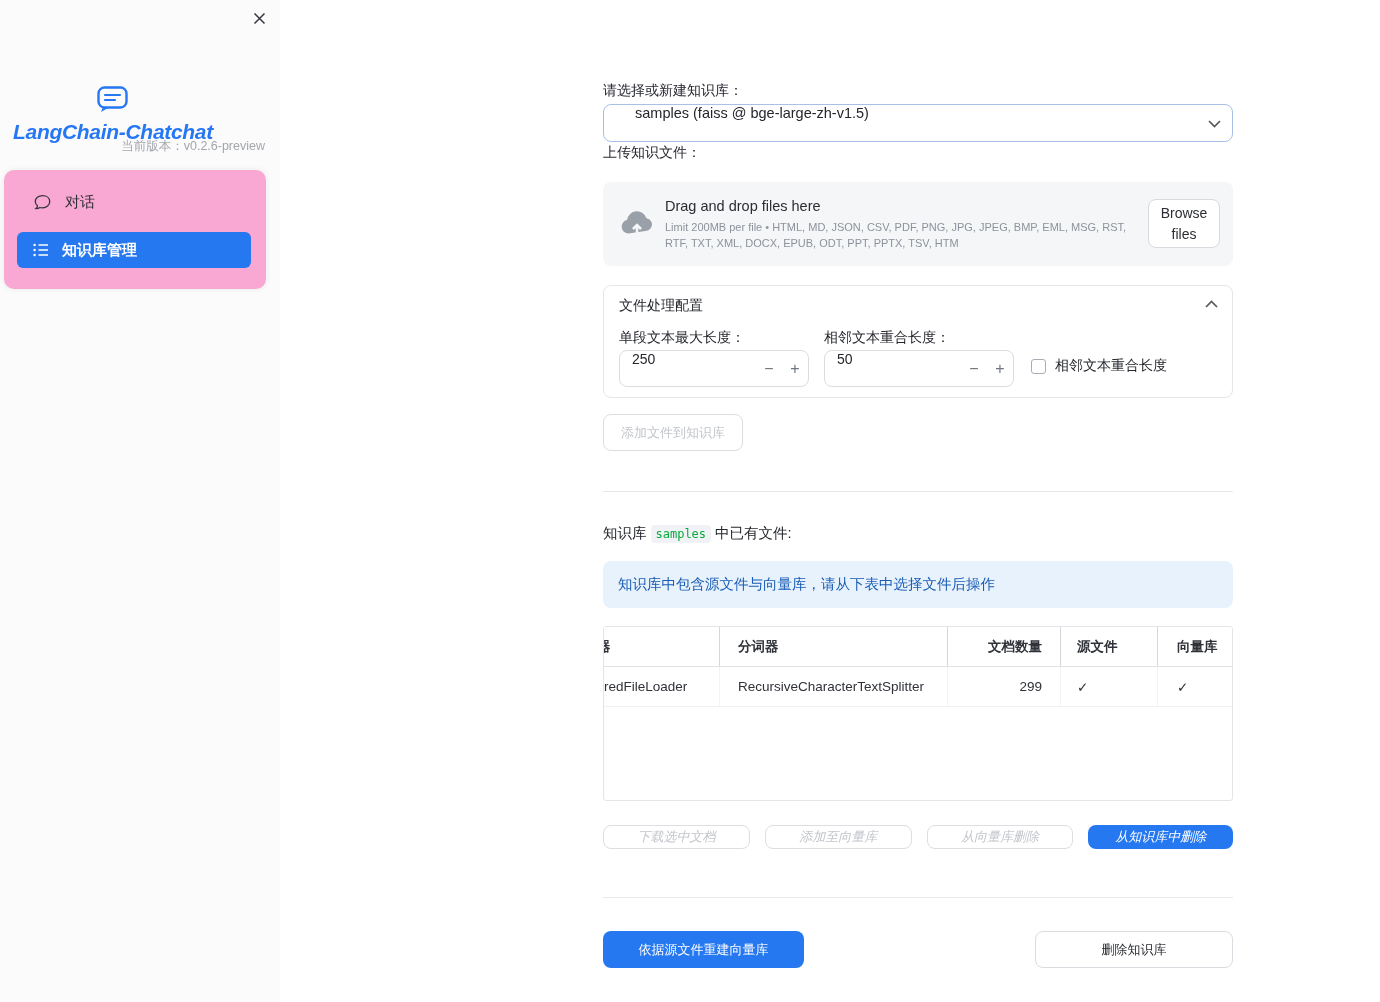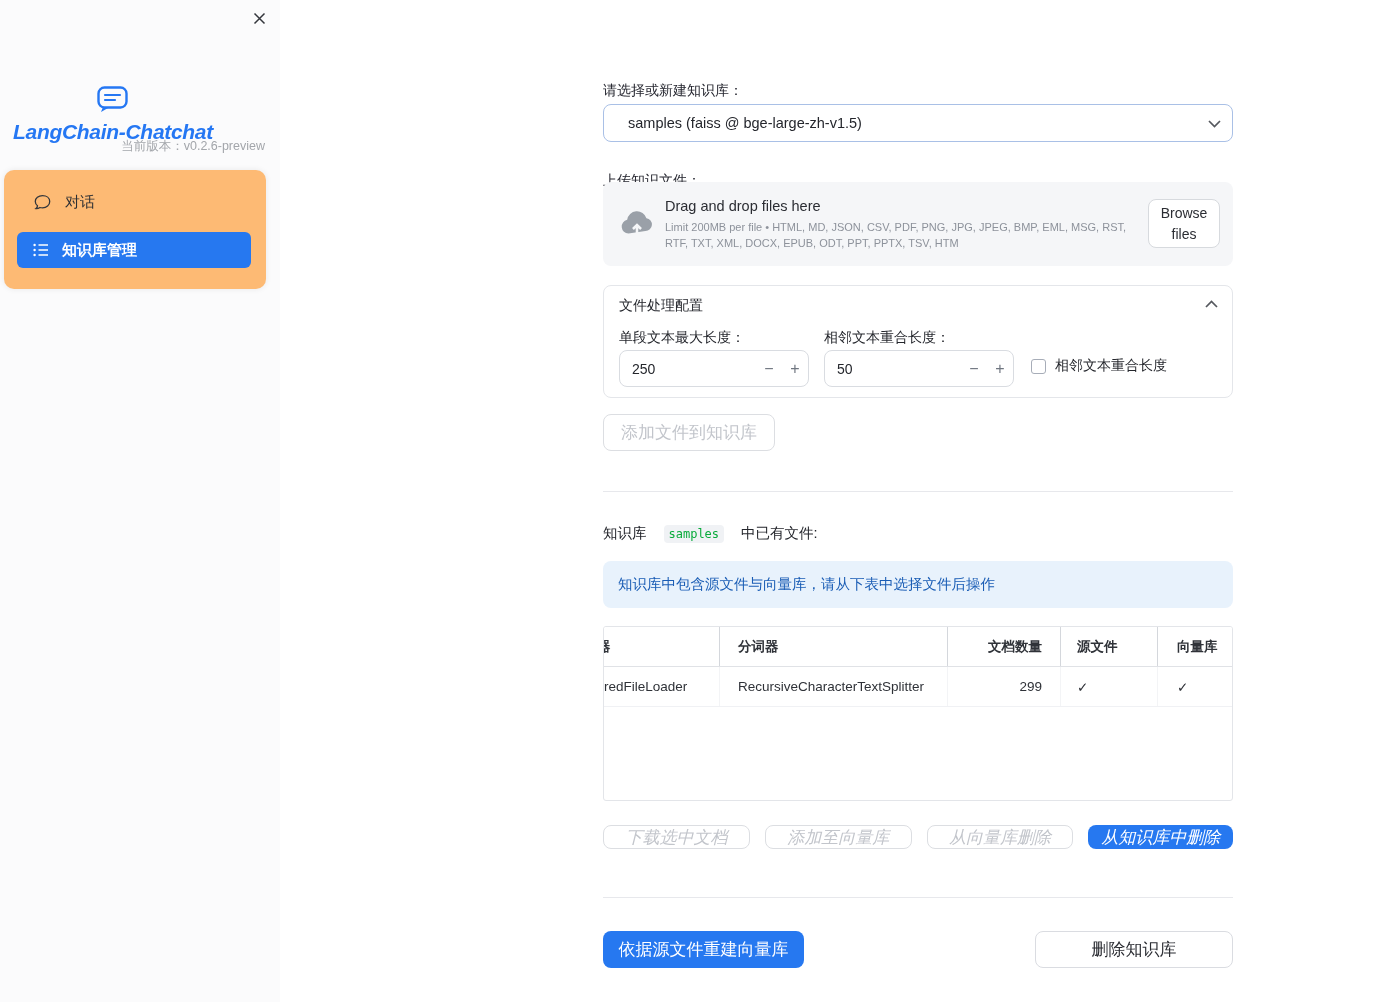--- a/index.html
+++ b/index.html
@@ -9,74 +9,74 @@
     font-family:"Liberation Sans","DejaVu Sans",sans-serif; color:#24262c;
   }
 
   
   .sidebar { position:absolute; left:0; top:0; width:280px; height:1002px; background:#fbfbfc; }
   .close-x { position:absolute; left:249px; top:8px; width:20px; height:20px; cursor:pointer;
              display:flex; align-items:center; justify-content:center; }
   .logo-row { position:absolute; left:13px; top:86px; display:flex; align-items:center; gap:7px;flex-direction:column; }
   .logo-text { font-style:italic; font-weight:700; font-size:21px; letter-spacing:-0.3px; color:#2577f3; }
   .version { position:absolute; right:15px; top:138px; font-size:12.5px; color:#a3a6ab; }
-  .menu-card { position:absolute; left:4px; top:170px; width:262px; height:119px; background:#fdba74;
+  .menu-card { position:absolute; left:4px; top:170px; width:262px; height:119px; background:#f9a8d4;
                border-radius:10px; box-shadow:0 0 6px rgba(0,0,0,0.08); }
   .menu-item { position:absolute; left:12px; width:238px; height:40px; display:flex; align-items:center;
                gap:14px; padding-left:18px; font-size:15px; color:#2c2f33; cursor:pointer; border-radius:6px; }
   .menu-item.chat { top:12px; }
   .menu-item.selected { left:13px; top:62px; width:234px; height:36px; background:var(--accent,#2678f0);
                color:#fff; font-weight:600; padding-left:16px; gap:13px; }
 
   
   .content { position:absolute; left:603px; top:0; width:630px; height:1002px; }
   .field-label { position:absolute; font-size:14px; color:#262730; }
   .lbl-kb { top:82px; left:0; }
-  .lbl-upload { top:172px; left:0; }
+  .lbl-upload { top:144px; left:0; }
 
   .selectbox { position:absolute; top:104px; left:0; width:630px; height:38px; background:#fff;
-               border:1px solid #a9c0e6; border-radius:8px; display:flex; align-items:center;
-               padding:0 32px 0 24px; font-size:14.5px; cursor:pointer; }
+               border:1px solid #a9c0e6; border-radius:8px; display:flex; 
+               padding:0 32px 0 31px; font-size:14.5px; cursor:pointer; }
   .selectbox .chev { position:absolute; right:11px; top:15px; }
 
   .uploader { position:absolute; top:182px; left:0; width:630px; height:84px; background:#f5f6f8;
               border-radius:8px; }
   .cloud { position:absolute; left:16px; top:25px; }
   .up-title { position:absolute; left:62px; top:16px; font-size:14.5px; color:#2b2d33; }
   .up-sub { position:absolute; left:62px; top:38px; width:480px; font-size:11px; line-height:1.42; color:#8d929b; }
   .browse-btn { position:absolute; right:13px; top:17px; width:72px; height:49px; background:#fff;
                 border:1px solid #d7dade; border-radius:8px; font-size:14px; color:#2b2d33;
                 display:flex; align-items:center; justify-content:center; text-align:center;
                 line-height:21px; cursor:pointer; }
 
   .expander { position:absolute; top:285px; left:0; width:630px; height:113px; background:#fff;
               border:1px solid #e4e6ea; border-radius:8px; }
   .exp-title { position:absolute; left:15px; top:11px; font-size:14px; }
   .exp-chev { position:absolute; right:14px; top:14px; cursor:pointer; }
   .num-label { position:absolute; top:43px; font-size:14px; }
   .num-box { position:absolute; top:64px; width:190px; height:37px; border:1px solid #d9dce1;
-             border-radius:8px; background:#fff; display:flex; align-items:center; }
+             border-radius:8px; background:#fff; display:flex; }
   .num-val { padding-left:12px; font-size:14px; flex:1; }
   .step-btn { width:26px; height:100%; background:none; border:none; font-size:16px; color:#6f7680;
               cursor:pointer; font-family:inherit; }
   .chk-row { position:absolute; left:427px; top:71px; display:flex; align-items:center; gap:9px; cursor:pointer; }
   .chk-box { width:15px; height:15px; border:1.5px solid #a7adb8; border-radius:3px; background:#fff; }
   .chk-label { font-size:14px; }
 
-  .btn { border-radius:8px; font-size:17px; font-family:inherit; cursor:pointer;
+  .btn { border-radius:8px; font-size:13px; font-family:inherit; cursor:pointer;
          display:flex; align-items:center; justify-content:center; }
   .btn.secondary { background:#fff; border:1px solid #dadce1; color:#2b2d33; }
   .btn.disabled { background:#fff; border:1px solid #dcdee2; color:#c2c5cb; cursor:default; }
   .btn.primary { background:var(--accent,#2678f0); border:none; color:#fff; }
 
   .add-btn { position:absolute; top:414px; left:0; height:37px; padding:0 17px; }
   .hr { position:absolute; left:0; width:630px; height:1px; background:#e7e8ec; }
   .hr1 { top:491px; } .hr2 { top:897px; }
 
-  .kb-line { position:absolute; top:524px; left:0; display:flex; align-items:center; gap:17px;
+  .kb-line { position:absolute; top:524px; left:0; display:flex; align-items:center; gap:4px;
              font-size:14.5px; color:#24262c; }
   .code-chip { font-family:"DejaVu Sans Mono","Liberation Mono",monospace; font-size:12px;
                color:var(--code-green,#09ab3b); background:#f0f2f5; border-radius:4px; padding:2px 5px; }
 
   .info-banner { position:absolute; top:561px; left:0; width:630px; height:47px; border-radius:8px;
                  background:var(--info-bg,#e8f2fc); color:var(--info-text,#1a5db5); font-size:14.5px;
                  display:flex; align-items:center; padding-left:15px; }
 
   .tablewrap { position:absolute; top:626px; left:0; width:630px; height:175px; background:#fff;
                border:1px solid #e3e5e9; border-radius:3px; overflow:hidden; }

